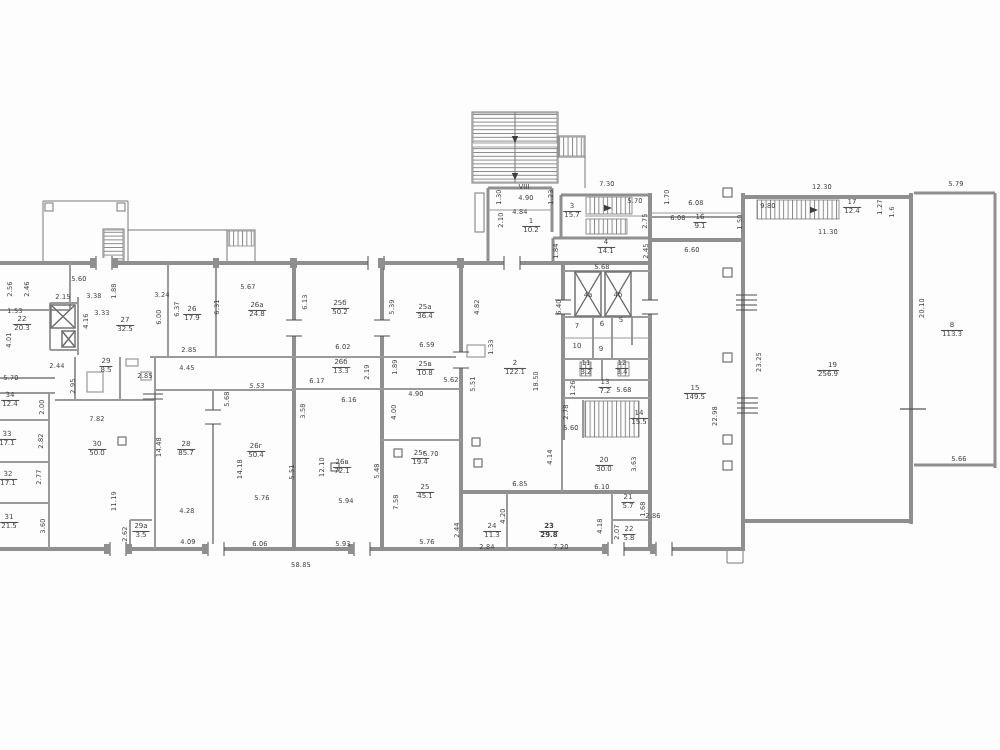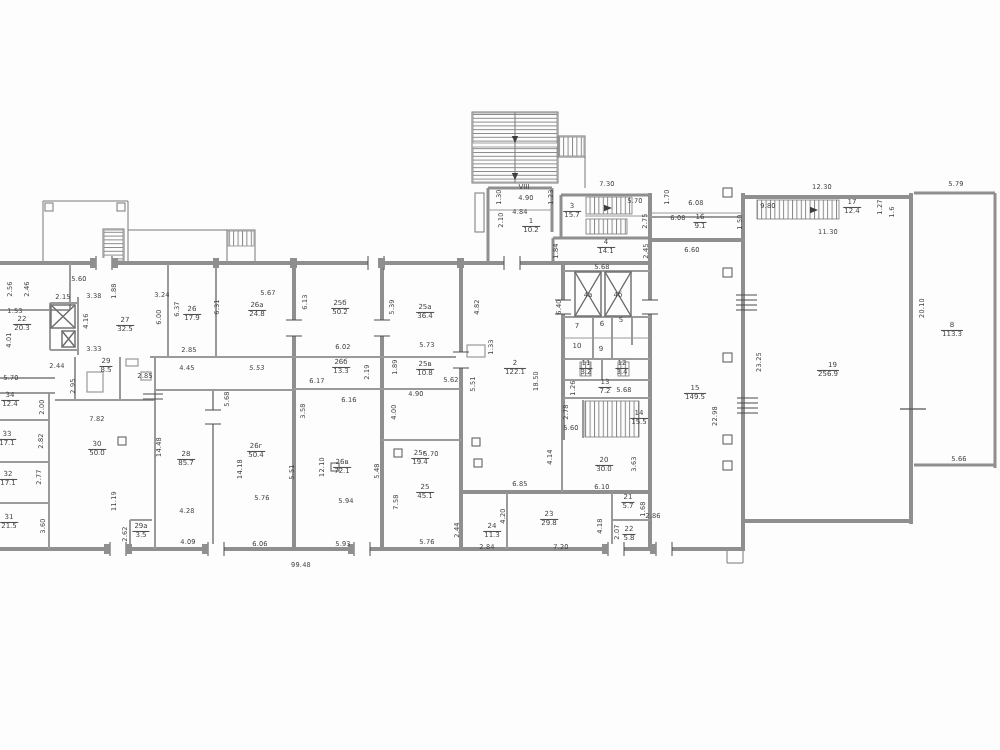--- a/index.html
+++ b/index.html
@@ -280,21 +280,21 @@
         <span class="ar">30.0</span>
       </div>
       <div class="room" style="left: 628px; top: 502px;">
         <span class="no">21</span>
         <span class="ar">5.7</span>
       </div>
       <div class="room" style="left: 629px; top: 534px;">
         <span class="no">22</span>
         <span class="ar">5.8</span>
       </div>
-      <div class="room" style="left: 549px; top: 519px;">
+      <div class="room" style="left: 549px; top: 531px; font-weight: bold;">
         <span class="no">23</span>
         <span class="ar">29.8</span>
       </div>
       <div class="room" style="left: 492px; top: 531px;">
         <span class="no">24</span>
         <span class="ar">11.3</span>
       </div>
       <div class="room" style="left: 425px; top: 492px; text-align: center;">
         <span class="no">25</span>
         <span class="ar">45.1</span>
@@ -332,21 +332,21 @@
         <span class="ar">72.1</span>
       </div>
       <div class="room" style="left: 256px; top: 451px;">
         <span class="no">26г</span>
         <span class="ar">50.4</span>
       </div>
       <div class="room" style="left: 125px; top: 325px;">
         <span class="no">27</span>
         <span class="ar">32.5</span>
       </div>
-      <div class="room" style="left: 186px; top: 459px;">
+      <div class="room" style="left: 186px; top: 449px;">
         <span class="no">28</span>
         <span class="ar">85.7</span>
       </div>
       <div class="room" style="left: 106px; top: 366px;">
         <span class="no">29</span>
         <span class="ar">8.5</span>
       </div>
       <div class="room" style="left: 141px; top: 531px;">
         <span class="no">29а</span>
         <span class="ar">3.5</span>
@@ -384,40 +384,40 @@
       <div class="plain" style="left: 577px; top: 346px;">10</div>
       <div class="plain" style="left: 601px; top: 349px;">9</div>
       <div class="dim v" style="left: 10px; top: 289px;">2.56</div>
       <div class="dim v" style="left: 27px; top: 289px;">2.46</div>
       <div class="dim" style="left: 15px; top: 311px;">1.53</div>
       <div class="dim v" style="left: 9px; top: 340px;">4.01</div>
       <div class="dim" style="left: 11px; top: 378px;">5.70</div>
       <div class="dim" style="left: 63px; top: 297px;">2.15</div>
       <div class="dim" style="left: 94px; top: 296px;">3.38</div>
       <div class="dim v" style="left: 114px; top: 291px;">1.88</div>
-      <div class="dim" style="left: 94px; top: 313px; margin-top: 36px;">3.33</div>
+      <div class="dim" style="left: 102px; top: 313px;">3.33</div>
       <div class="dim v" style="left: 86px; top: 321px;">4.16</div>
       <div class="dim" style="left: 57px; top: 366px;">2.44</div>
       <div class="dim v" style="left: 73px; top: 386px;">2.95</div>
       <div class="dim" style="left: 79px; top: 279px;">5.60</div>
       <div class="dim" style="left: 162px; top: 295px;">3.24</div>
       <div class="dim v" style="left: 159px; top: 317px;">6.00</div>
       <div class="dim" style="left: 145px; top: 376px;">2.85</div>
       <div class="dim v" style="left: 177px; top: 309px;">6.37</div>
       <div class="dim" style="left: 189px; top: 350px;">2.85</div>
       <div class="dim" style="left: 187px; top: 368px;">4.45</div>
       <div class="dim v" style="left: 227px; top: 399px;">5.68</div>
       <div class="dim v" style="left: 217px; top: 307px;">6.31</div>
-      <div class="dim" style="left: 268px; top: 287px; margin-top: 6px;">5.67</div>
+      <div class="dim" style="left: 248px; top: 287px;">5.67</div>
       <div class="dim v" style="left: 305px; top: 302px;">6.13</div>
       <div class="dim v" style="left: 392px; top: 307px;">5.39</div>
       <div class="dim v" style="left: 477px; top: 307px;">4.82</div>
-      <div class="dim" style="left: 257px; top: 368px; font-style: italic;">5.53</div>
+      <div class="dim" style="left: 257px; top: 386px; font-style: italic;">5.53</div>
       <div class="dim" style="left: 343px; top: 347px;">6.02</div>
-      <div class="dim" style="left: 427px; top: 345px;">5.73</div>
+      <div class="dim" style="left: 427px; top: 345px;">6.59</div>
       <div class="dim" style="left: 317px; top: 381px;">6.17</div>
       <div class="dim v" style="left: 367px; top: 372px;">2.19</div>
       <div class="dim v" style="left: 395px; top: 367px;">1.89</div>
       <div class="dim" style="left: 349px; top: 400px;">6.16</div>
       <div class="dim v" style="left: 303px; top: 411px;">3.58</div>
       <div class="dim" style="left: 416px; top: 394px;">4.90</div>
       <div class="dim v" style="left: 394px; top: 412px;">4.00</div>
       <div class="dim" style="left: 451px; top: 380px;">5.62</div>
       <div class="dim v" style="left: 473px; top: 384px;">5.51</div>
       <div class="dim v" style="left: 491px; top: 347px;">1.33</div>
@@ -448,21 +448,21 @@
       <div class="dim" style="left: 487px; top: 547px;">2.84</div>
       <div class="dim" style="left: 561px; top: 547px;">7.20</div>
       <div class="dim v" style="left: 600px; top: 526px;">4.18</div>
       <div class="dim" style="left: 520px; top: 484px;">6.85</div>
       <div class="dim" style="left: 602px; top: 487px;">6.10</div>
       <div class="dim v" style="left: 550px; top: 457px;">4.14</div>
       <div class="dim v" style="left: 634px; top: 464px;">3.63</div>
       <div class="dim" style="left: 653px; top: 516px;">2.86</div>
       <div class="dim v" style="left: 643px; top: 509px;">1.68</div>
       <div class="dim v" style="left: 617px; top: 532px;">2.07</div>
-      <div class="dim" style="left: 301px; top: 565px;">99.48</div>
+      <div class="dim" style="left: 301px; top: 565px;">58.85</div>
       <div class="dim v" style="left: 499px; top: 197px;">1.30</div>
       <div class="dim" style="left: 526px; top: 198px;">4.90</div>
       <div class="dim v" style="left: 551px; top: 197px;">1.23</div>
       <div class="dim v" style="left: 501px; top: 220px;">2.10</div>
       <div class="dim" style="left: 520px; top: 212px;">4.84</div>
       <div class="dim" style="left: 607px; top: 184px;">7.30</div>
       <div class="dim" style="left: 635px; top: 201px;">5.70</div>
       <div class="dim v" style="left: 645px; top: 221px;">2.75</div>
       <div class="dim v" style="left: 667px; top: 197px;">1.70</div>
       <div class="dim v" style="left: 556px; top: 251px;">1.84</div>

